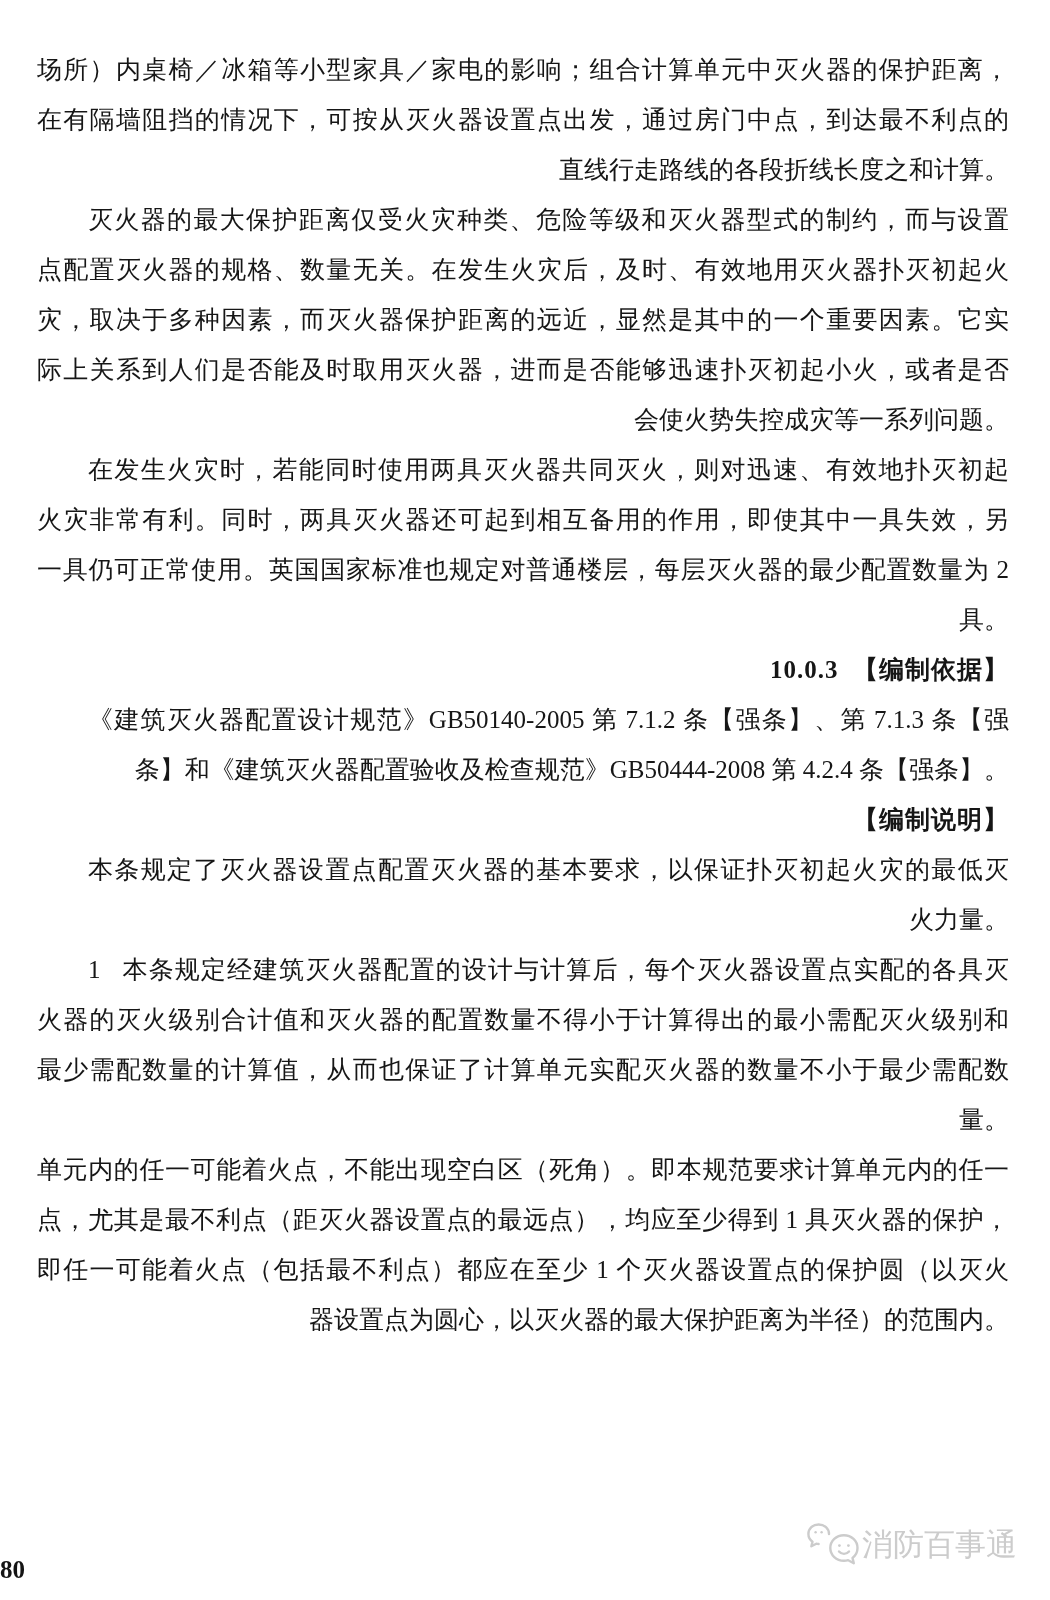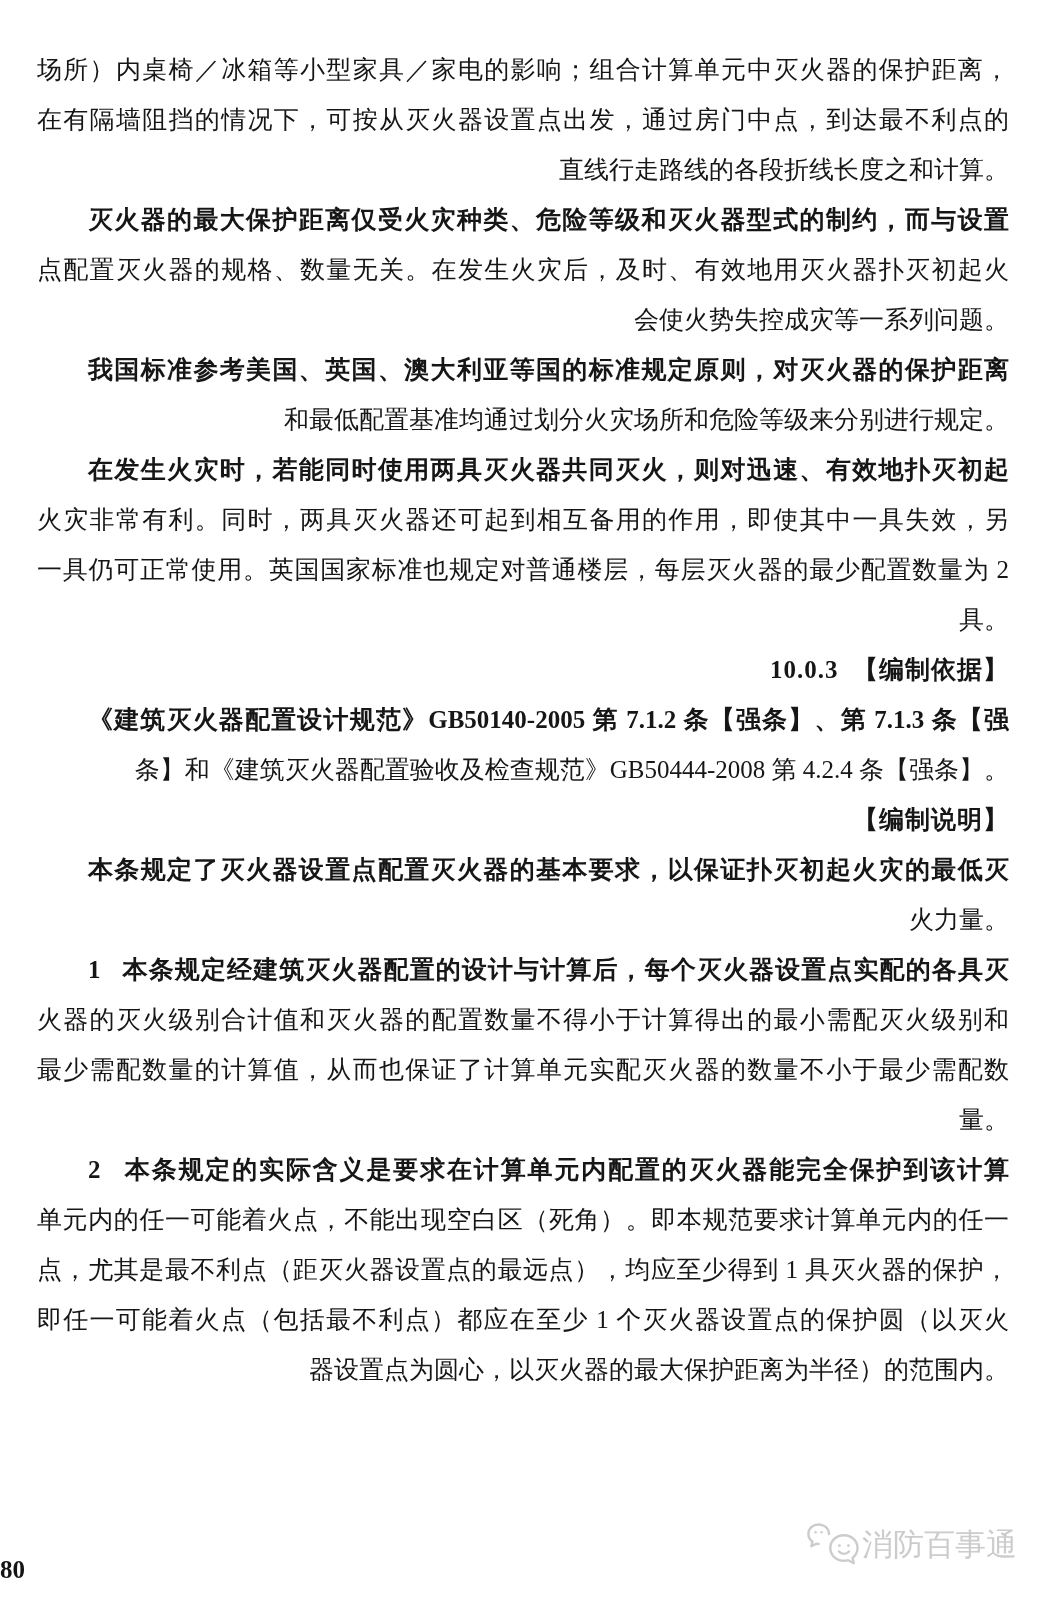--- a/index.html
+++ b/index.html
@@ -24,21 +24,21 @@
     line-height: 50px;
     height: 50px;
     white-space: pre-wrap;
     text-align: right;
     overflow: hidden;
   }
   .line.fill {
     text-align: justify;
     text-align-last: justify;
   }
-  .line.indent { text-indent: 51px; font-weight: bold; }
+  .line.indent { text-indent: 51px; }
   .paragraph.heading .line {
     font-weight: 700;
     letter-spacing: 1px;
   }
   .watermark {
     position: absolute;
     top: 1522px;
     right: 33px;
     display: flex;
     align-items: center;
@@ -67,25 +67,23 @@
 
   <div class="content">
       <div class="paragraph">
         <div class="line fill">场所）内桌椅／冰箱等小型家具／家电的影响；组合计算单元中灭火器的保护距离，</div>
         <div class="line fill">在有隔墙阻挡的情况下，可按从灭火器设置点出发，通过房门中点，到达最不利点的</div>
         <div class="line">直线行走路线的各段折线长度之和计算。</div>
       </div>
       <div class="paragraph">
         <div class="line fill indent">灭火器的最大保护距离仅受火灾种类、危险等级和灭火器型式的制约，而与设置</div>
         <div class="line fill">点配置灭火器的规格、数量无关。在发生火灾后，及时、有效地用灭火器扑灭初起火</div>
+        <div class="line fill">灾，取决于多种因素，而灭火器保护距离的远近，显然是其中的一个重要因素。它实</div>
+        <div class="line fill">际上关系到人们是否能及时取用灭火器，进而是否能够迅速扑灭初起小火，或者是否</div>
         <div class="line">会使火势失控成灾等一系列问题。</div>
-      </div>
-      <div class="paragraph">
-        <div class="line fill indent">我国标准参考美国、英国、澳大利亚等国的标准规定原则，对灭火器的保护距离</div>
-        <div class="line">和最低配置基准均通过划分火灾场所和危险等级来分别进行规定。</div>
       </div>
       <div class="paragraph">
         <div class="line fill indent">在发生火灾时，若能同时使用两具灭火器共同灭火，则对迅速、有效地扑灭初起</div>
         <div class="line fill">火灾非常有利。同时，两具灭火器还可起到相互备用的作用，即使其中一具失效，另</div>
         <div class="line fill">一具仍可正常使用。英国国家标准也规定对普通楼层，每层灭火器的最少配置数量为 2</div>
         <div class="line">具。</div>
       </div>
       <div class="paragraph heading">
         <div class="line">10.0.3  【编制依据】</div>
       </div>
@@ -100,21 +98,20 @@
         <div class="line fill indent">本条规定了灭火器设置点配置灭火器的基本要求，以保证扑灭初起火灾的最低灭</div>
         <div class="line">火力量。</div>
       </div>
       <div class="paragraph">
         <div class="line fill indent">1   本条规定经建筑灭火器配置的设计与计算后，每个灭火器设置点实配的各具灭</div>
         <div class="line fill">火器的灭火级别合计值和灭火器的配置数量不得小于计算得出的最小需配灭火级别和</div>
         <div class="line fill">最少需配数量的计算值，从而也保证了计算单元实配灭火器的数量不小于最少需配数</div>
         <div class="line">量。</div>
       </div>
       <div class="paragraph">
-        <div class="line fill indent">2   本条规定的实际含义是要求在计算单元内配置的灭火器能完全保护到该计算</div>
         <div class="line fill">单元内的任一可能着火点，不能出现空白区（死角）。即本规范要求计算单元内的任一</div>
         <div class="line fill">点，尤其是最不利点（距灭火器设置点的最远点），均应至少得到 1 具灭火器的保护，</div>
         <div class="line fill">即任一可能着火点（包括最不利点）都应在至少 1 个灭火器设置点的保护圆（以灭火</div>
         <div class="line">器设置点为圆心，以灭火器的最大保护距离为半径）的范围内。</div>
       </div>
     </div>
 
   <div class="watermark">
     <span>
       <svg width="56" height="46" viewBox="0 0 56 46">

